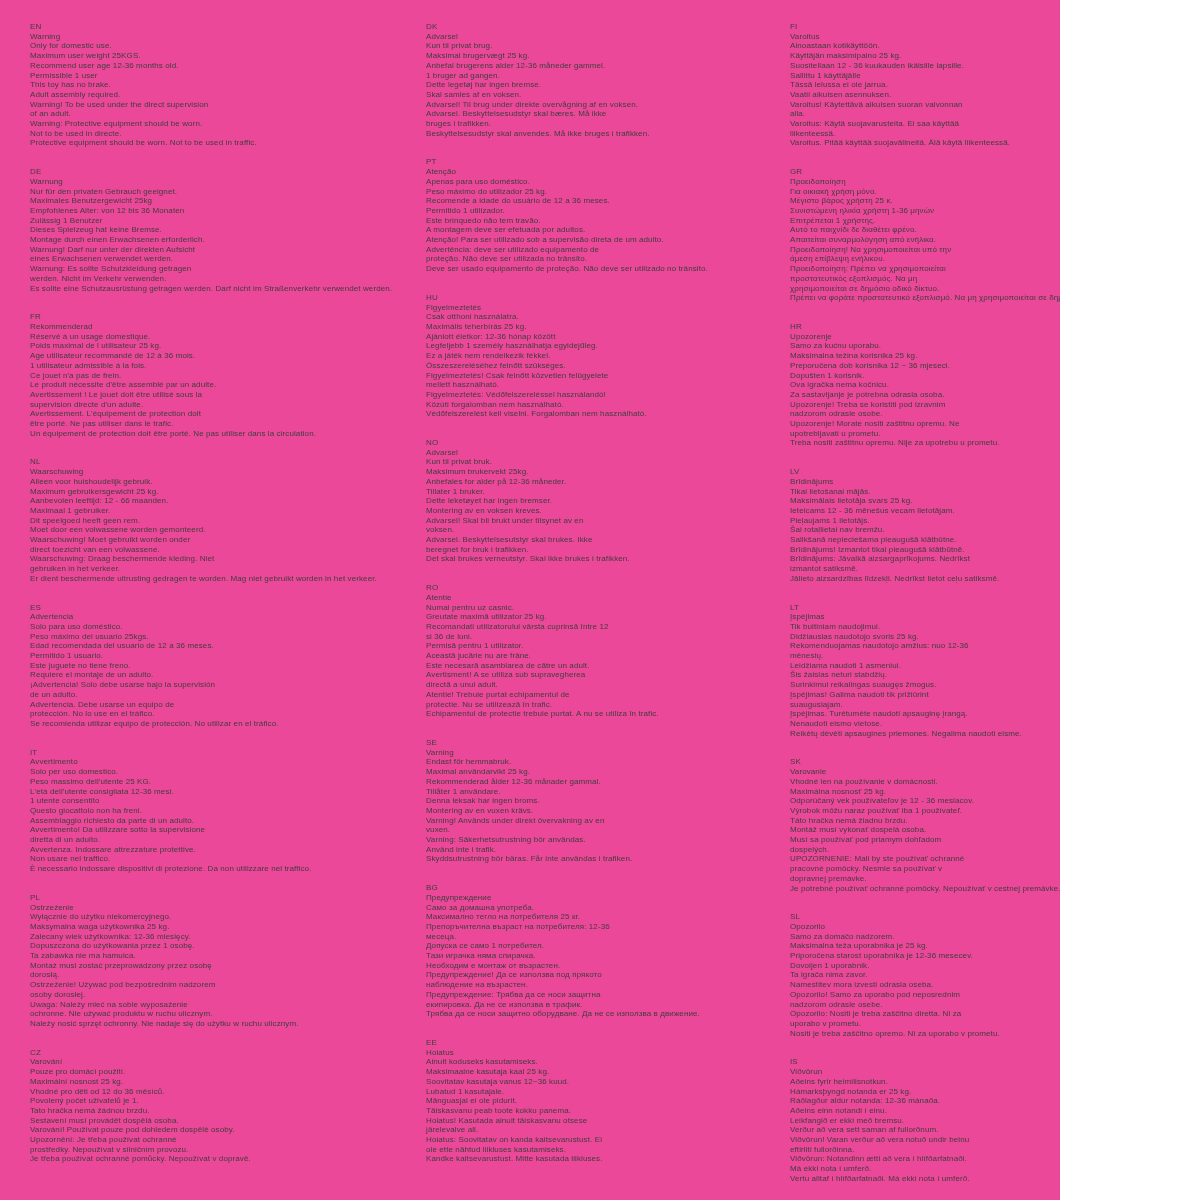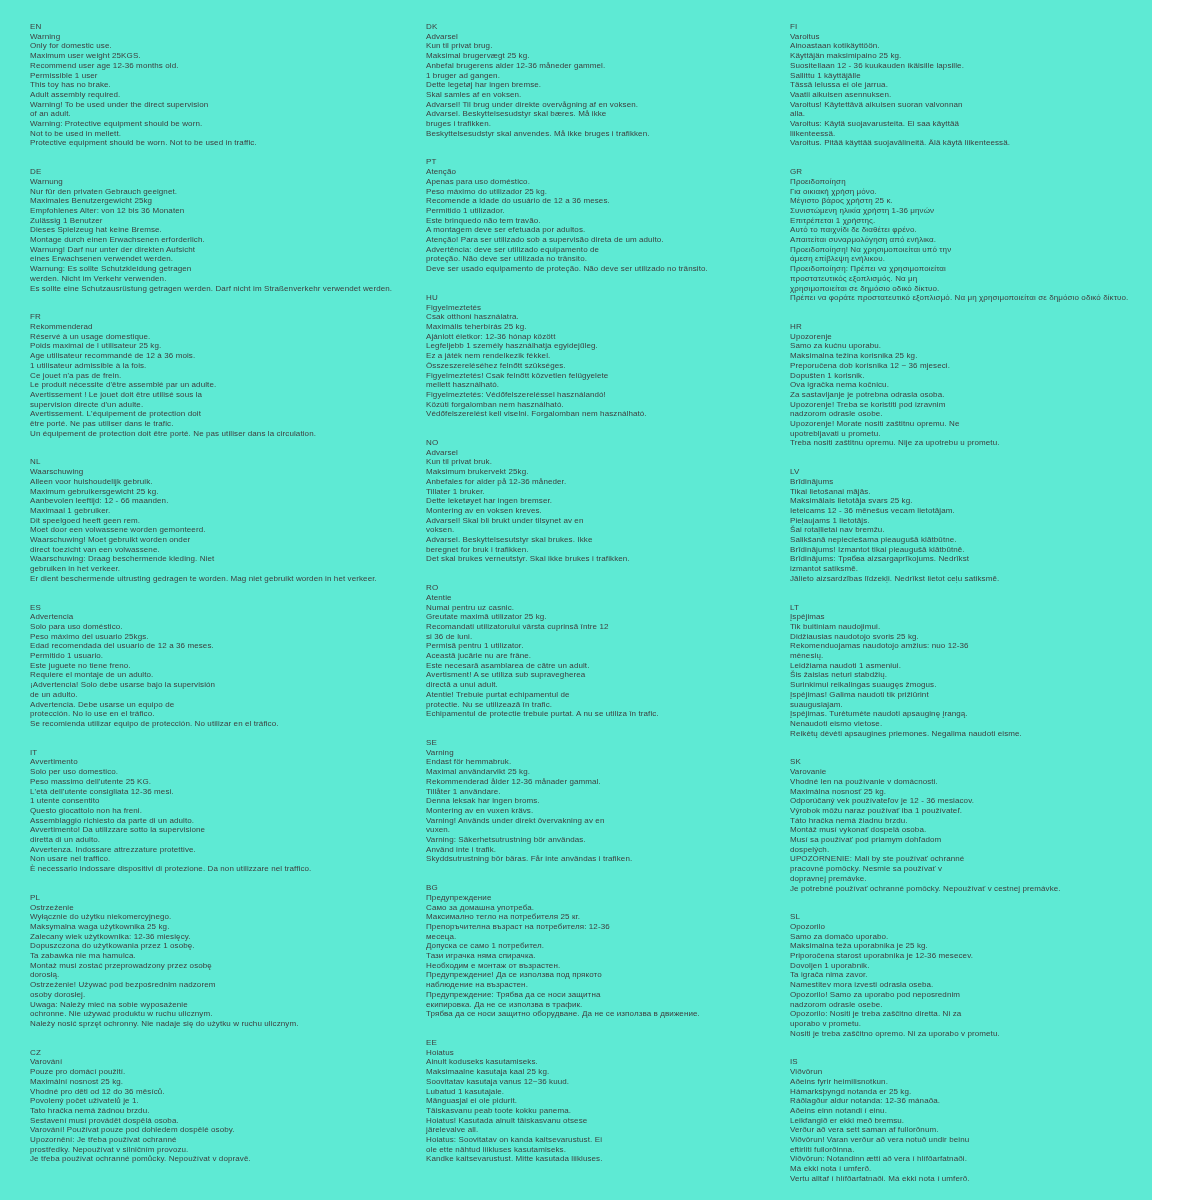--- a/index.html
+++ b/index.html
@@ -1,20 +1,20 @@
 <!DOCTYPE html>
 <html><head>
 <meta charset="utf-8">
 <style>
   html, body { margin: 0; padding: 0; background: #ffffff; }
   .page {
     position: relative;
-    width: 1152px;
+    width: 1060px;
     height: 1200px;
-    background: #5eead4;
+    background: #ec4899;
     overflow: hidden;
     font-family: "Liberation Sans", "DejaVu Sans", sans-serif;
     color: #3e3e3e;
   }
   .col { position: absolute; top: 22px; }
   .col-1 { left: 30px;  width: 356px; }
   .col-2 { left: 414px; width: 332px; margin-left: 12px; }
   .col-3 { left: 790px; width: 334px; }
   .section { margin: 0 0 19px 0; }
   .lang-code, .text-line {
@@ -35,21 +35,21 @@
         <div class="text-line">Warning</div>
         <div class="text-line">Only for domestic use.</div>
         <div class="text-line">Maximum user weight 25KGS.</div>
         <div class="text-line">Recommend user age 12-36 months old.</div>
         <div class="text-line">Permissible 1 user</div>
         <div class="text-line">This toy has no brake.</div>
         <div class="text-line">Adult assembly required.</div>
         <div class="text-line">Warning! To be used under the direct supervision</div>
         <div class="text-line">of an adult.</div>
         <div class="text-line">Warning: Protective equipment should be worn.</div>
-        <div class="text-line">Not to be used in mellett.</div>
+        <div class="text-line">Not to be used in directe.</div>
         <div class="text-line">Protective equipment should be worn. Not to be used in traffic.</div>
       </div>
       <div class="section">
         <div class="lang-code">DE</div>
         <div class="text-line">Warnung</div>
         <div class="text-line">Nur für den privaten Gebrauch geeignet.</div>
         <div class="text-line">Maximales Benutzergewicht 25kg</div>
         <div class="text-line">Empfohlenes Alter: von 12 bis 36 Monaten</div>
         <div class="text-line">Zulässig 1 Benutzer</div>
         <div class="text-line">Dieses Spielzeug hat keine Bremse.</div>
@@ -323,21 +323,21 @@
       <div class="section">
         <div class="lang-code">LV</div>
         <div class="text-line">Brīdinājums</div>
         <div class="text-line">Tikai lietošanai mājās.</div>
         <div class="text-line">Maksimālais lietotāja svars 25 kg.</div>
         <div class="text-line">Ieteicams 12 - 36 mēnešus vecam lietotājam.</div>
         <div class="text-line">Pieļaujams 1 lietotājs.</div>
         <div class="text-line">Šai rotaļlietai nav bremžu.</div>
         <div class="text-line">Salikšanā nepieciešama pieaugušā klātbūtne.</div>
         <div class="text-line">Brīdinājums! Izmantot tikai pieaugušā klātbūtnē.</div>
-        <div class="text-line">Brīdinājums: Трябва aizsargaprīkojums. Nedrīkst</div>
+        <div class="text-line">Brīdinājums: Jāvalkā aizsargaprīkojums. Nedrīkst</div>
         <div class="text-line">izmantot satiksmē.</div>
         <div class="text-line">Jālieto aizsardzības līdzekļi. Nedrīkst lietot ceļu satiksmē.</div>
       </div>
       <div class="section">
         <div class="lang-code">LT</div>
         <div class="text-line">Įspėjimas</div>
         <div class="text-line">Tik buitiniam naudojimui.</div>
         <div class="text-line">Didžiausias naudotojo svoris 25 kg.</div>
         <div class="text-line">Rekomenduojamas naudotojo amžius: nuo 12-36</div>
         <div class="text-line">mėnesių.</div>
@@ -362,21 +362,21 @@
         <div class="text-line">Musí sa používať pod priamym dohľadom</div>
         <div class="text-line">dospelých.</div>
         <div class="text-line">UPOZORNENIE: Mali by ste používať ochranné</div>
         <div class="text-line">pracovné pomôcky. Nesmie sa používať v</div>
         <div class="text-line">dopravnej premávke.</div>
         <div class="text-line">Je potrebné používať ochranné pomôcky. Nepoužívať v cestnej premávke.</div>
       </div>
       <div class="section">
         <div class="lang-code">SL</div>
         <div class="text-line">Opozorilo</div>
-        <div class="text-line">Samo za domačo uporabo.</div>
+        <div class="text-line">Samo za domačo nadzorem.</div>
         <div class="text-line">Maksimalna teža uporabnika je 25 kg.</div>
         <div class="text-line">Priporočena starost uporabnika je 12-36 mesecev.</div>
         <div class="text-line">Dovoljen 1 uporabnik.</div>
         <div class="text-line">Ta igrača nima zavor.</div>
         <div class="text-line">Namestitev mora izvesti odrasla oseba.</div>
         <div class="text-line">Opozorilo! Samo za uporabo pod neposrednim</div>
         <div class="text-line">nadzorom odrasle osebe.</div>
         <div class="text-line">Opozorilo: Nositi je treba zaščitno diretta. Ni za</div>
         <div class="text-line">uporabo v prometu.</div>
         <div class="text-line">Nositi je treba zaščitno opremo. Ni za uporabo v prometu.</div>

